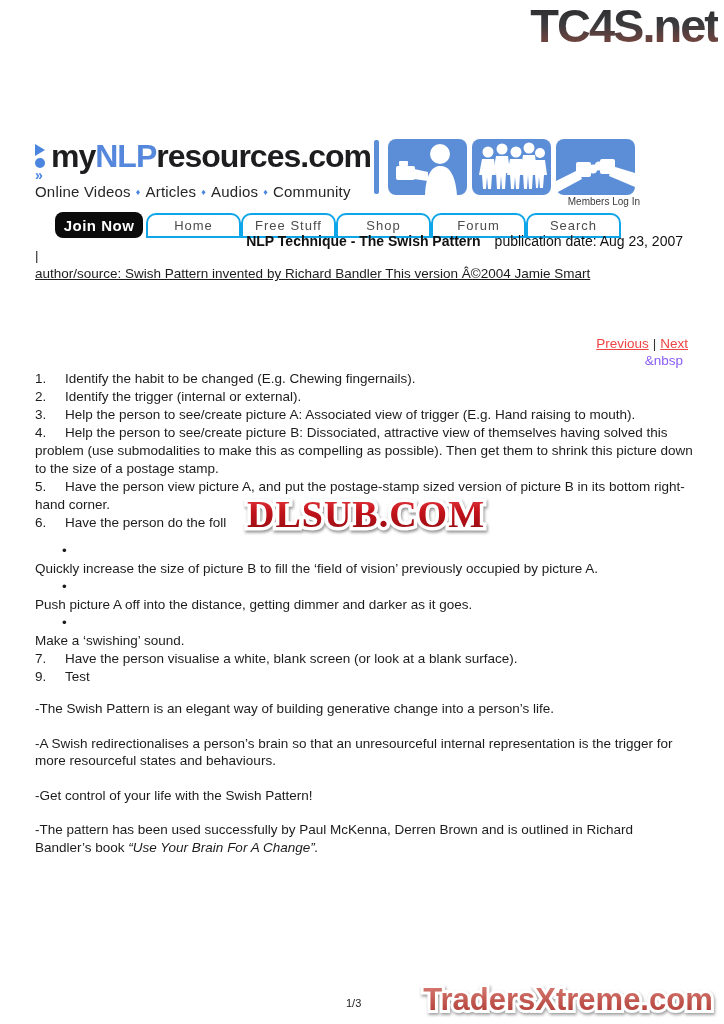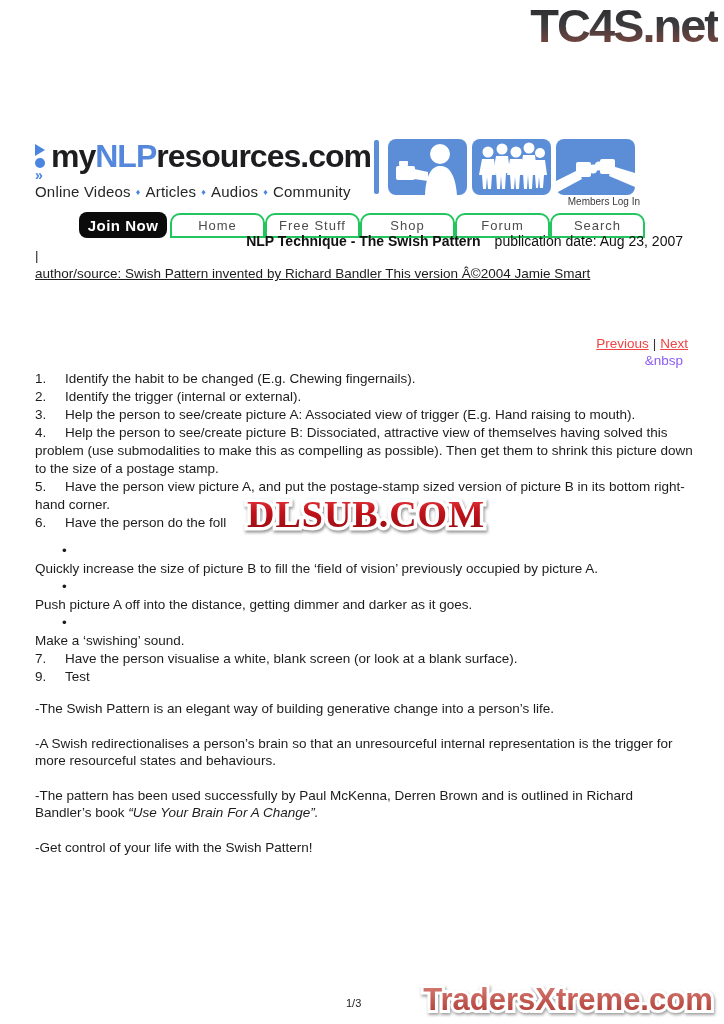--- a/index.html
+++ b/index.html
@@ -23,24 +23,24 @@
   .tagline{margin-top:3px;font-size:15px;color:#262626;letter-spacing:.2px;}
   .tagline .sep{color:#4a86e0;font-size:9px;vertical-align:2px;margin:0 5px;}
 
   .banner-sep{position:absolute;top:140px;left:374px;width:5px;height:54px;background:#5c8ed8;border-radius:2px;}
 
   .thumbs{position:absolute;top:139px;left:388px;display:flex;gap:5px;}
   .thumb{width:79px;height:56px;}
   .members{position:absolute;top:196px;left:388px;width:252px;text-align:right;font-size:10px;color:#3c3c3c;}
 
   
-  .nav-row{position:absolute;top:212px;left:79px;display:flex;align-items:flex-end;}
+  .nav-row{position:absolute;top:212px;left:55px;display:flex;align-items:flex-end;}
   .join-btn{width:88px;height:26px;background:#0b0b0b;border-radius:8px;color:#fff;font-weight:bold;
             font-size:15px;display:flex;align-items:center;justify-content:center;letter-spacing:.5px;margin-right:3px;cursor:pointer;}
-  .tab{width:91px;height:21px;border:2px solid #22c55e;border-radius:10px 10px 0 0;background:#fff;color:#4c4c4c;
+  .tab{width:91px;height:21px;border:2px solid #0ea5e9;border-radius:10px 10px 0 0;background:#fff;color:#4c4c4c;
        font-size:13px;display:flex;align-items:center;justify-content:center;letter-spacing:1px;cursor:pointer;text-align:right;}
 
   
   .title-row{position:absolute;top:233px;left:0;right:41px;text-align:right;font-size:14px;color:#111;}
   .title-row b{font-weight:bold;}
   .title-row .pubdate{margin-left:14px;font-weight:normal;}
   .pipe{position:absolute;top:248px;left:35px;font-size:13.5px;}
   .author-line{position:absolute;top:266px;left:35px;font-size:13.5px;text-decoration:underline;}
 
   .pager{position:absolute;top:336px;right:36px;font-size:13.5px;}
@@ -159,22 +159,22 @@
       <div class="b-marker">•</div>
       <div class="b-text">Make a ‘swishing’ sound.</div>
     </div>
 
     <div class="step"><span class="num">7.</span><span>Have the person visualise a white, blank screen (or look at a blank surface).</span></div>
     <div class="step"><span class="num">9.</span><span>Test</span></div>
 
     <div class="paras">
       <p>-The Swish Pattern is an elegant way of building generative change into a person’s life.</p>
       <p>-A Swish redirectionalises a person’s brain so that an unresourceful internal representation is the trigger for more resourceful states and behaviours.</p>
+      <p>-Get control of your life with the Swish Pattern!</p>
       <p><span>-The pattern has been used successfully by Paul McKenna, Derren Brown and is outlined in Richard Bandler’s book </span><span class="book">“Use Your Brain For A Change”.</span></p>
-      <p>-Get control of your life with the Swish Pattern!</p>
     </div>
   </div>
 
   <svg class="dlsub" width="294" height="56" viewBox="0 0 294 56">
     <defs>
       <linearGradient id="dlg" x1="0" y1="0" x2="0" y2="1">
         <stop offset="0" stop-color="#ee4448"></stop>
           <stop offset="0.45" stop-color="#c2121a"></stop>
           <stop offset="1" stop-color="#8f0d12"></stop>
       </linearGradient>

